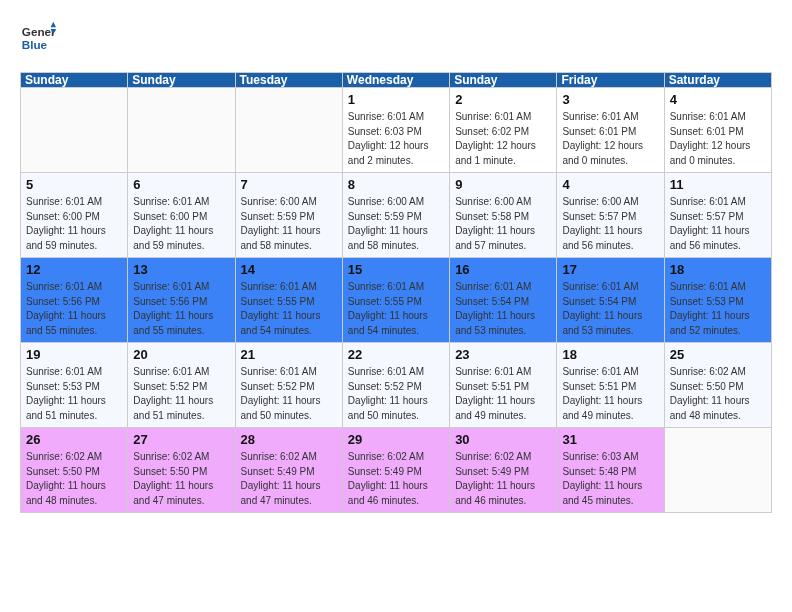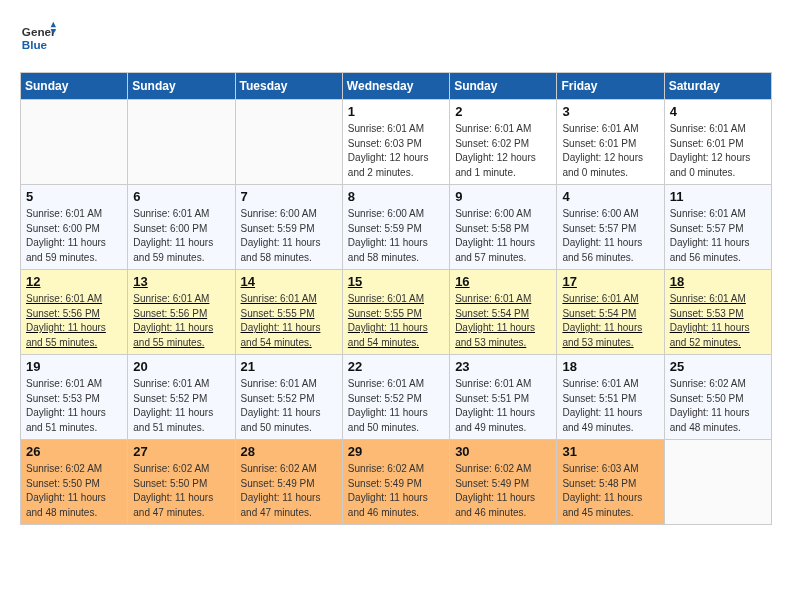--- a/index.html
+++ b/index.html
@@ -38,21 +38,21 @@
       color: #444;
     }
     .calendar {
       width: 100%;
       border-collapse: collapse;
       font-size: 11px;
     }
     .calendar th {
       background-color: #1a5fa8;
       color: #fff;
-      padding: 6px 4px;
+      padding: 0 4px;
       text-align: left;
       font-size: 12px;
       font-weight: bold;
       border: 1px solid #ccc;
     }
     .calendar td {
       border: 1px solid #ccc;
       vertical-align: top;
       padding: 4px 5px;
       width: calc(100%/7);
@@ -72,23 +72,23 @@
       color: #333;
       font-size: 10px;
       line-height: 1.45;
     }
     .empty-cell {
       background: #fafafa !important;
     }
     
     .row-1 td { background: #fff; }
     .row-2 td { background: #eef3fb; }
-    .row-3 td { background: #fef9c3; text-decoration: underline; }
+    .row-3 td { background: #3b82f6; }
     .row-4 td { background: #eef3fb; }
-    .row-5 td { background: #fdba74; }
+    .row-5 td { background: #f0abfc; }
   </style>
 </head>
 <body>
 
 <div class="header">
   <div class="logo">
     <svg class="logo-icon" viewBox="0 0 40 40">
       <text x="2" y="18" font-size="13" font-weight="bold" fill="#333" font-family="Arial">General</text>
       <text x="2" y="32" font-size="13" font-weight="bold" fill="#1a5fa8" font-family="Arial">Blue</text>
       <polygon points="34,8 40,8 37,2" fill="#1a5fa8"></polygon>

